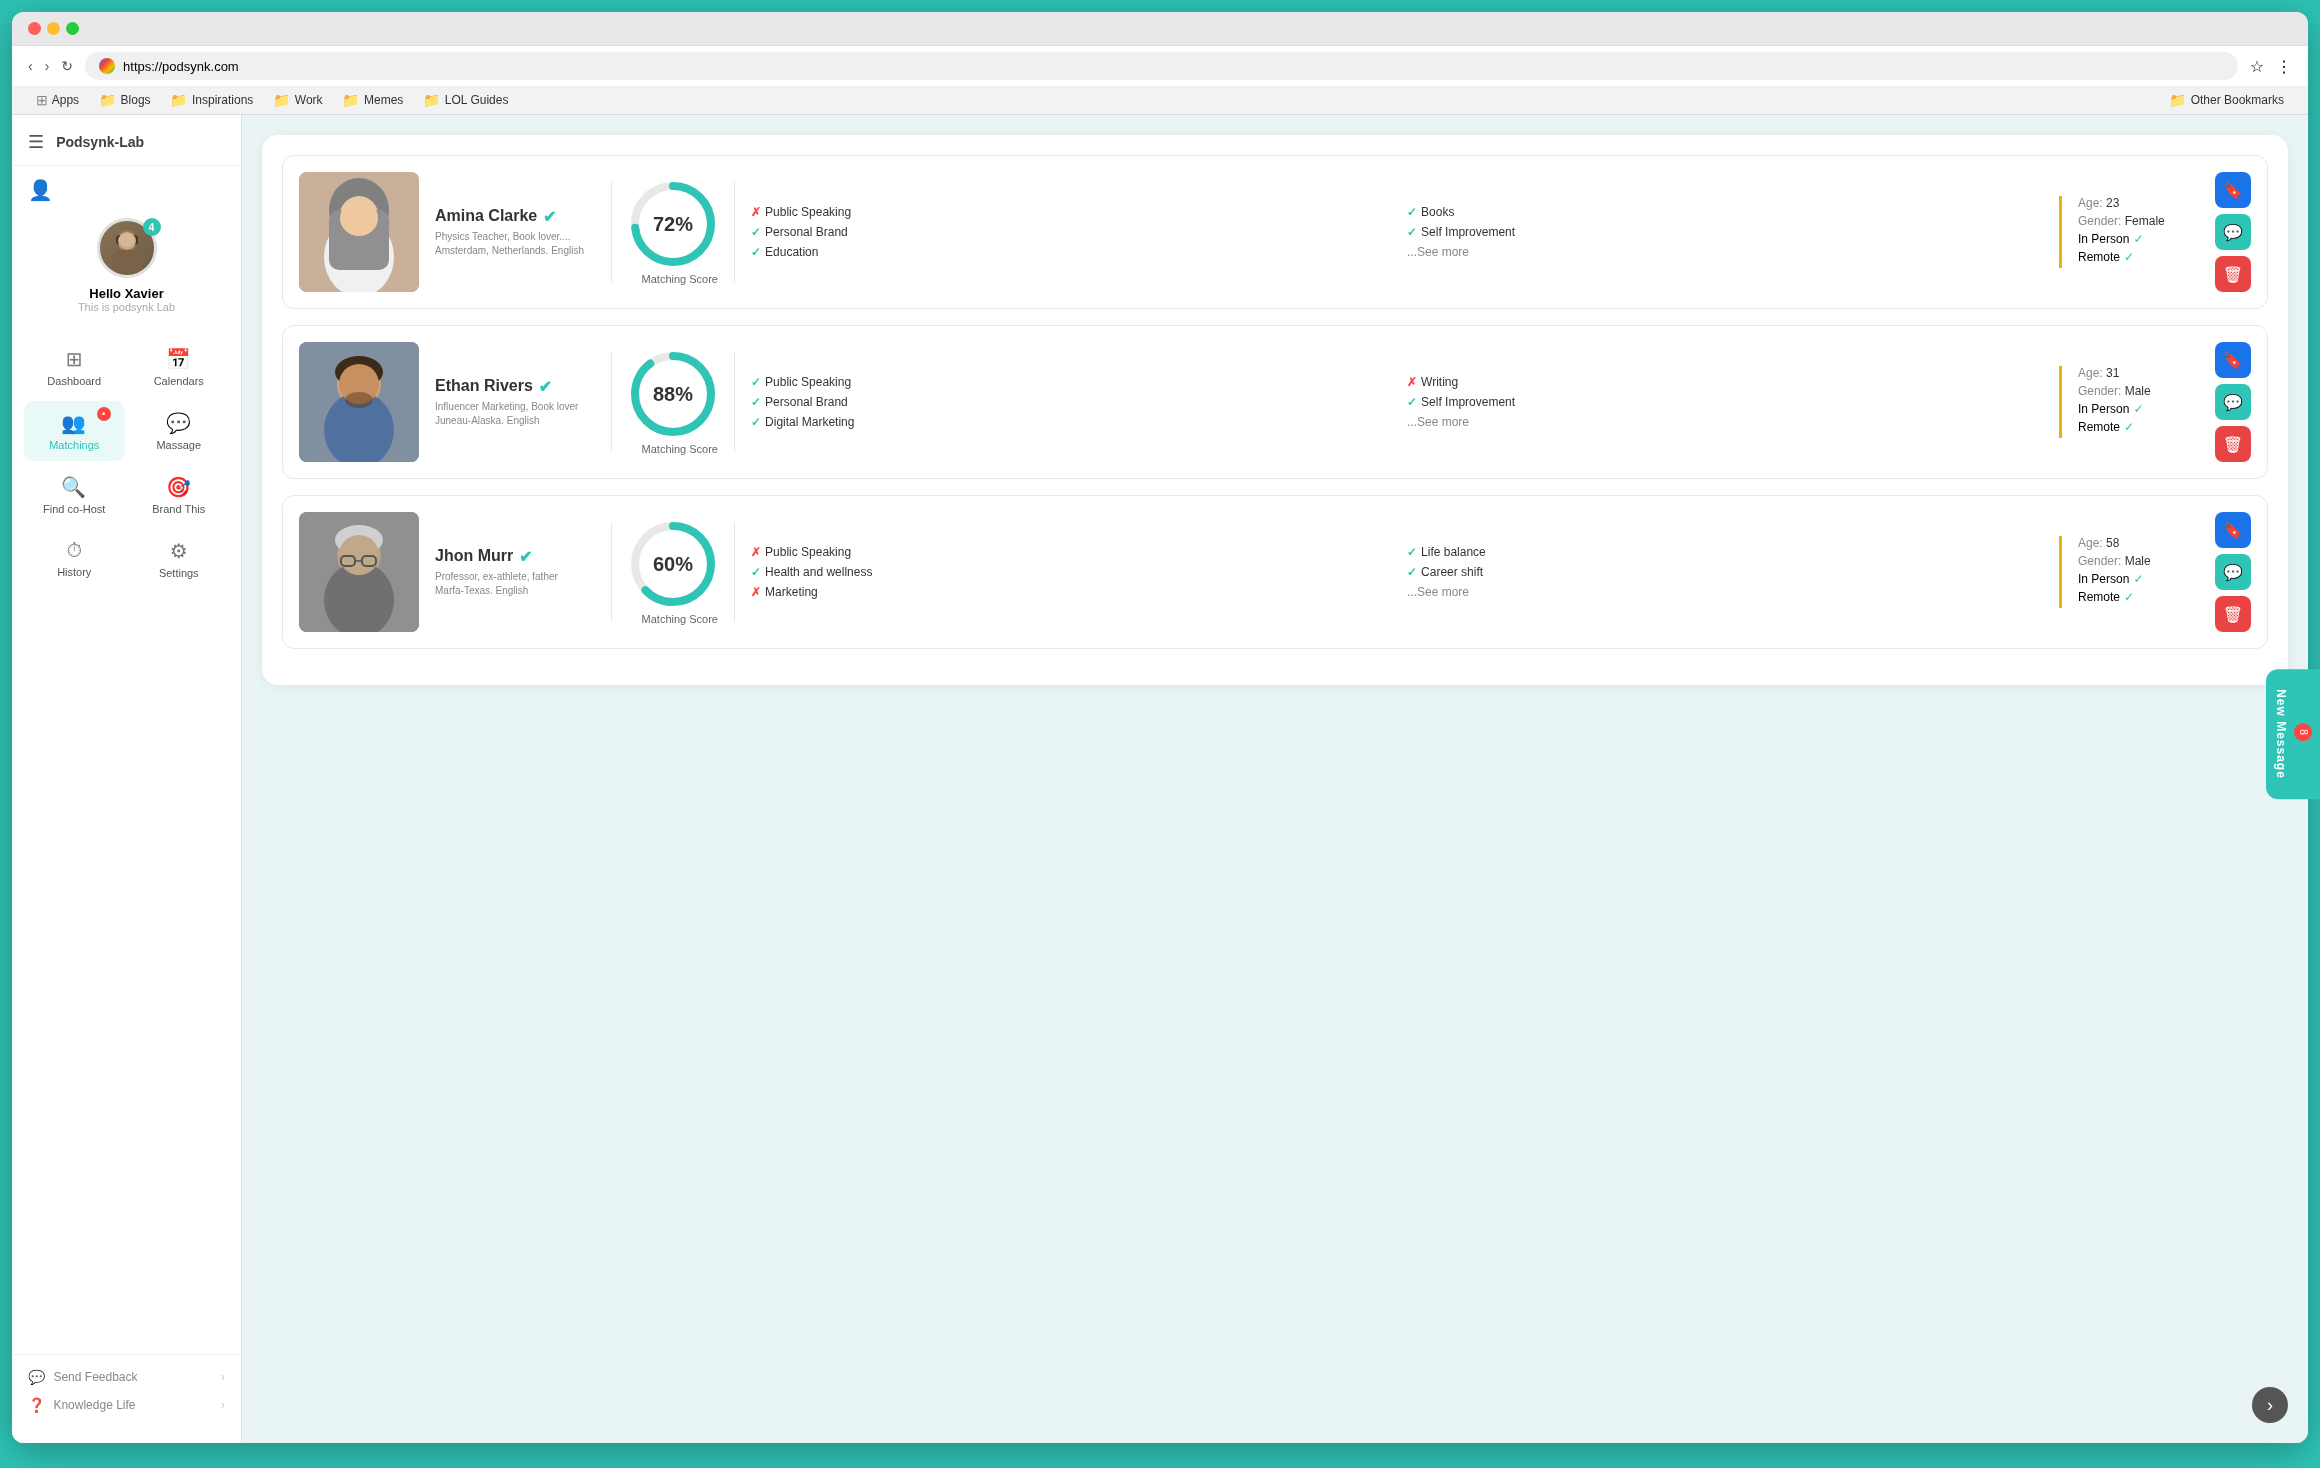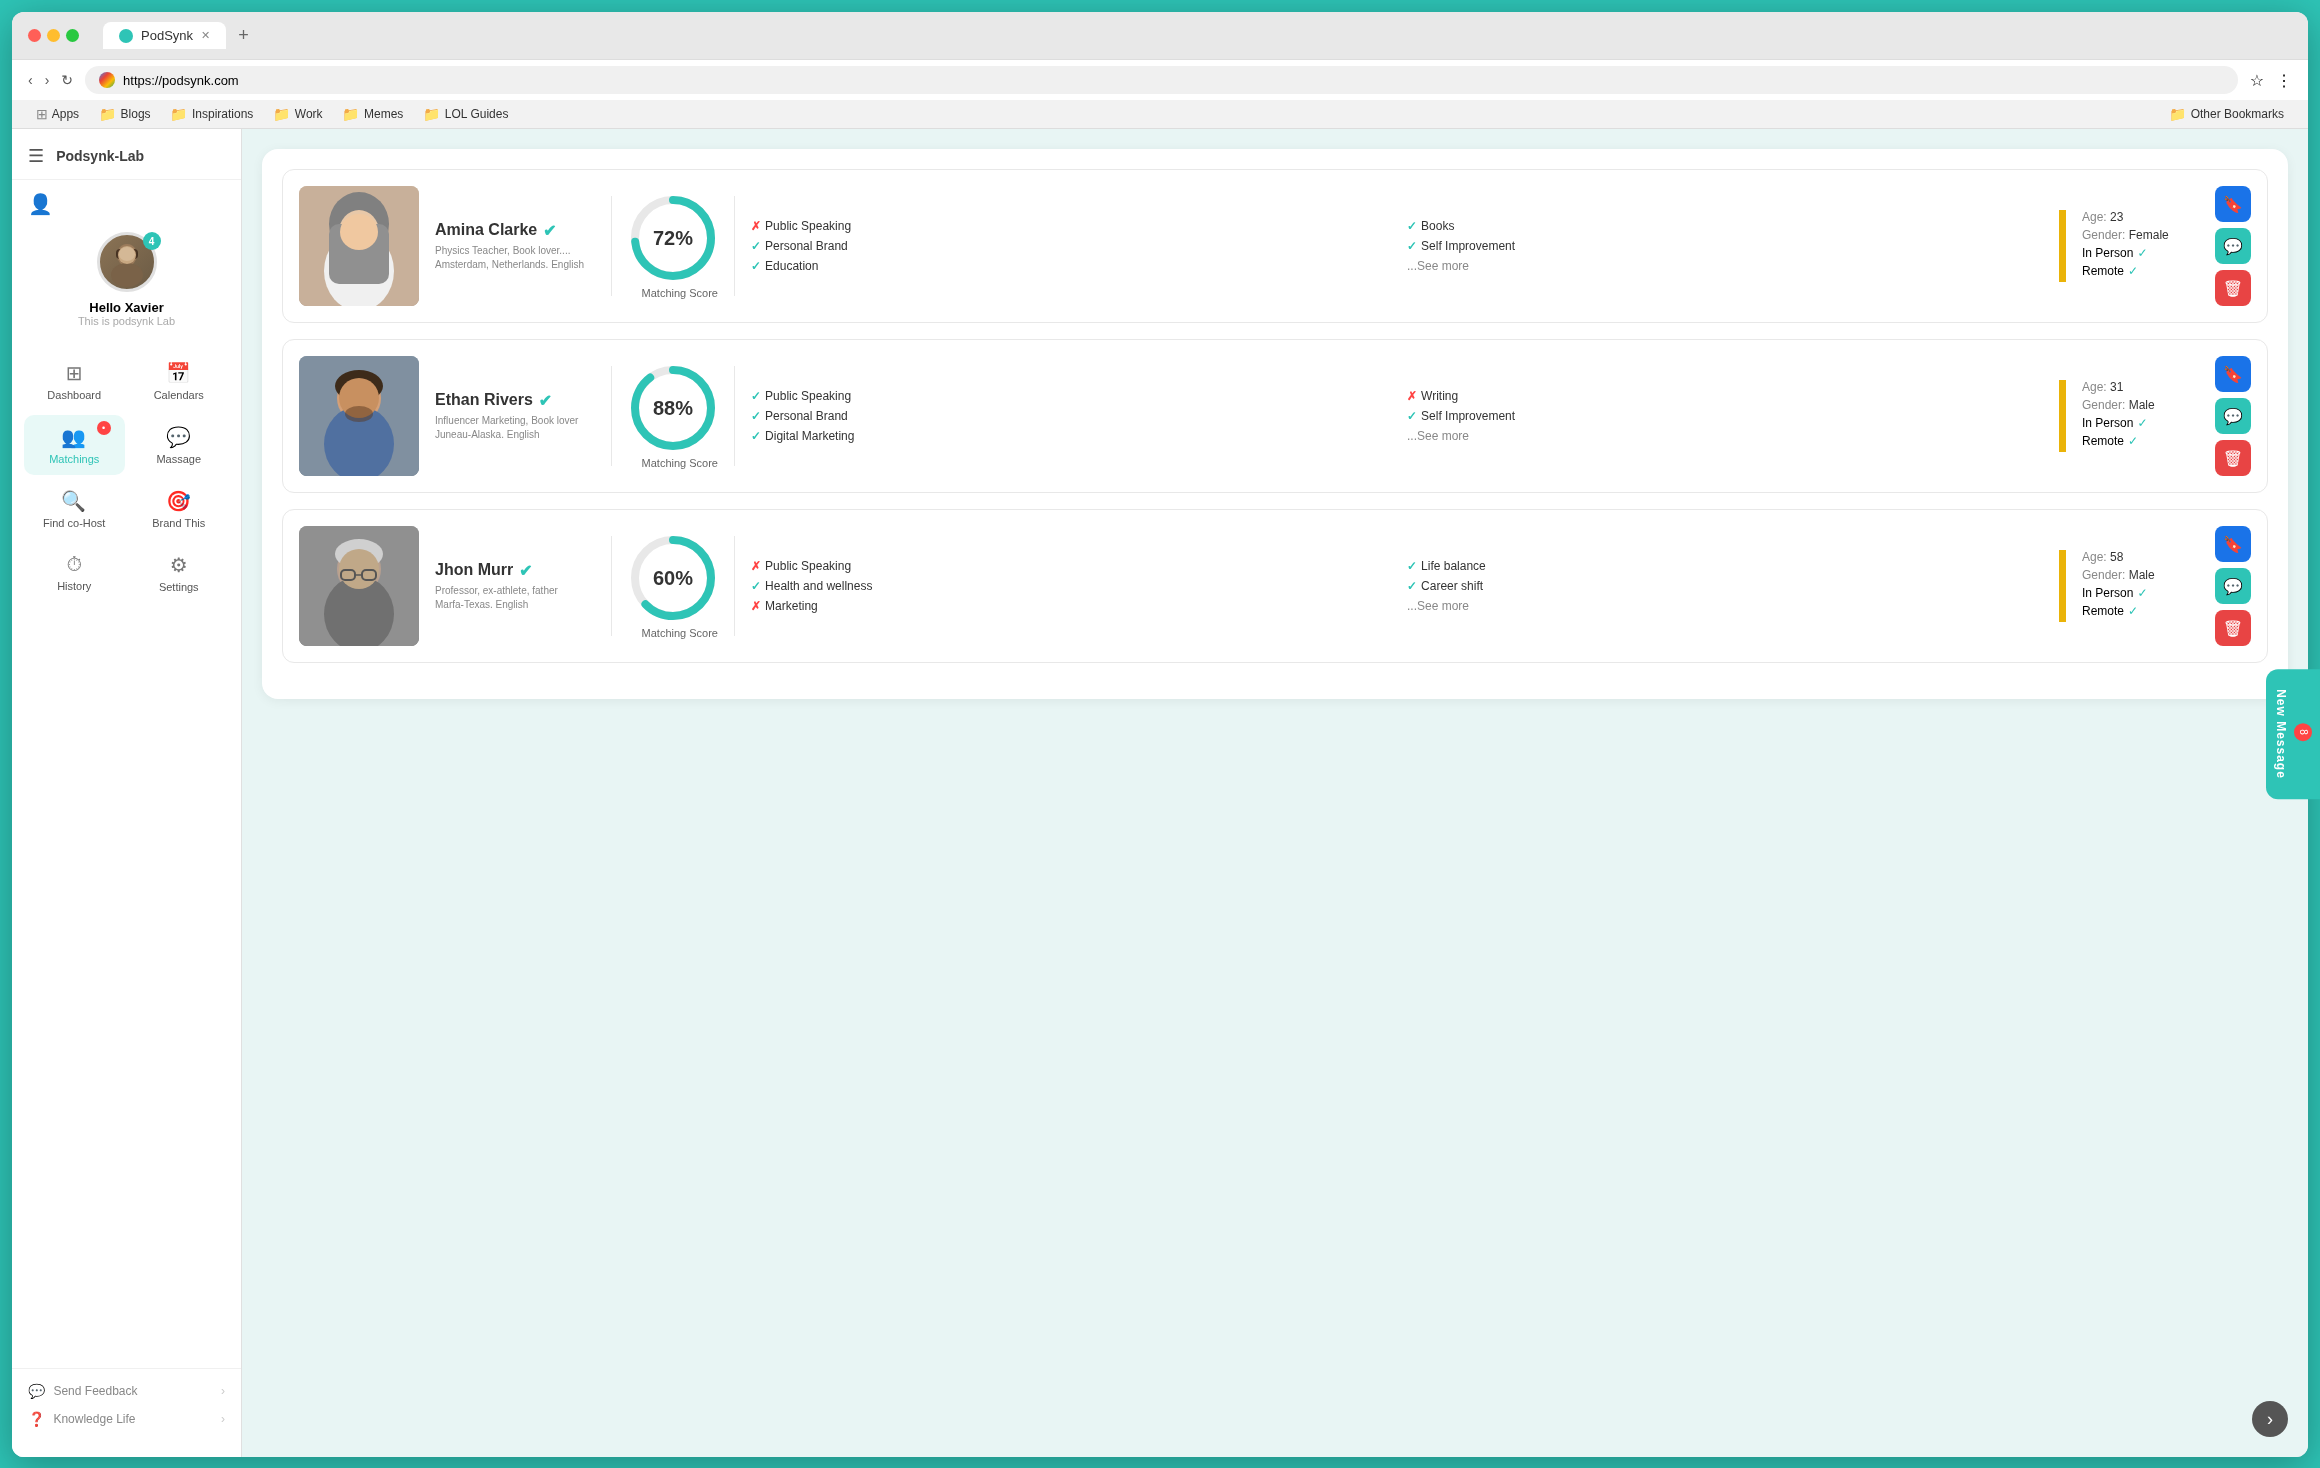--- a/index.html
+++ b/index.html
@@ -227,21 +227,21 @@
     .score-circle svg { position: absolute; top: 0; left: 0; }
     .score-text { font-size: 20px; font-weight: 700; color: #333; z-index: 1; }
     .score-label { font-size: 11px; color: #666; text-align: center; margin-top: 4px; }
     .score-section { display: flex; flex-direction: column; align-items: flex-end; flex-shrink: 0; }
     .tags-section { flex: 1; display: grid; grid-template-columns: 1fr 1fr; gap: 6px 20px; align-self: center; }
     .tag-item { display: flex; align-items: center; gap: 4px; font-size: 12px; color: #333; }
     .tag-check { color: #2ec4b6; font-weight: bold; }
     .tag-x { color: #ff4444; font-weight: bold; }
     .see-more { color: #888; font-size: 12px; cursor: pointer; }
     .card-info-section {
-      border-left: 7px solid #eab308;
+      border-left: 3px solid #eab308;
       padding-left: 16px;
       min-width: 140px;
       align-self: center;
     }
     .info-row { font-size: 12px; color: #444; margin-bottom: 4px; }
     .info-key { color: #888; }
     .info-val { color: #333; font-weight: 500; }
     .status-row { display: flex; align-items: center; gap: 4px; font-size: 12px; margin-bottom: 4px; }
     .status-check { color: #2ec4b6; }
 
@@ -304,28 +304,20 @@
 <body>
 
 <div class="browser-window">
 
   <div class="title-bar">
     <div class="traffic-lights">
       <div class="tl tl-red"></div>
       <div class="tl tl-yellow"></div>
       <div class="tl tl-green"></div>
     </div>
-    <div class="tab-bar">
-      <div class="tab">
-        <div class="tab-favicon"></div>
-        <span>PodSynk</span>
-        <span class="tab-close">✕</span>
-      </div>
-      <button class="new-tab-btn">+</button>
-    </div>
   </div>
 
   <div class="address-bar">
     <button class="nav-btn">‹</button>
     <button class="nav-btn">›</button>
     <button class="nav-btn">↻</button>
     <div class="address-input">
       <div class="google-icon"></div>
       <span>https://podsynk.com</span>
     </div>

